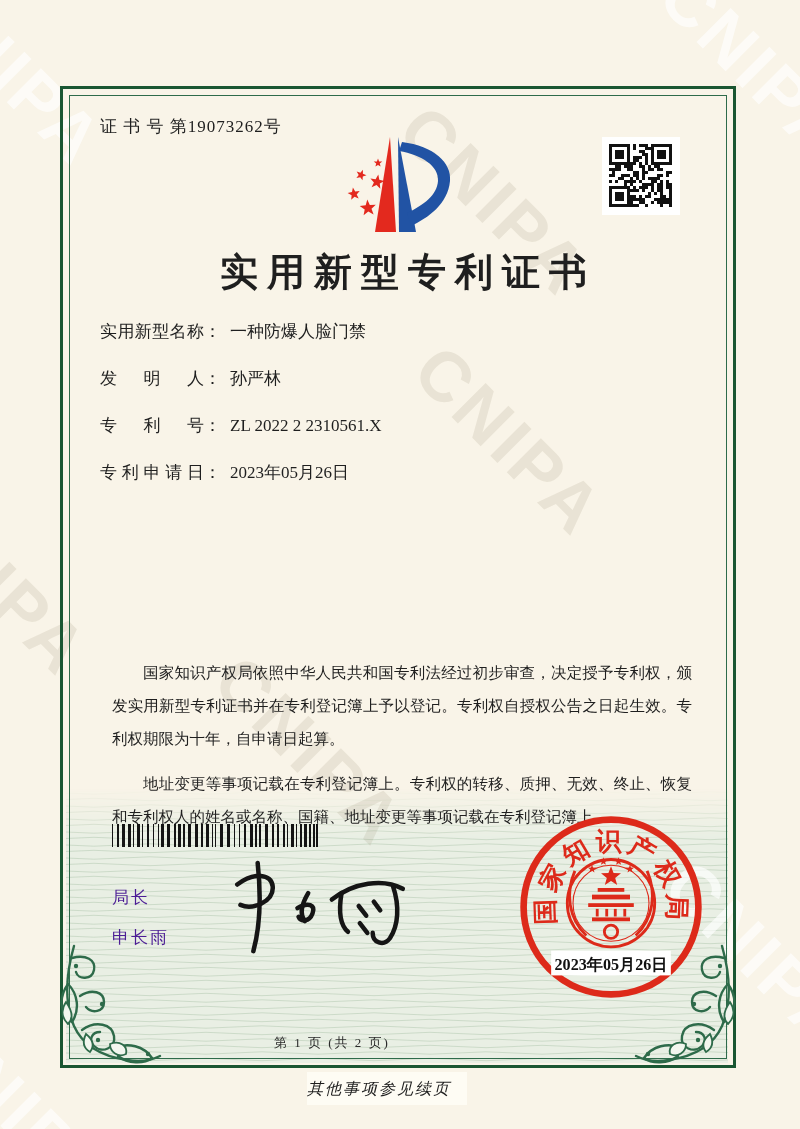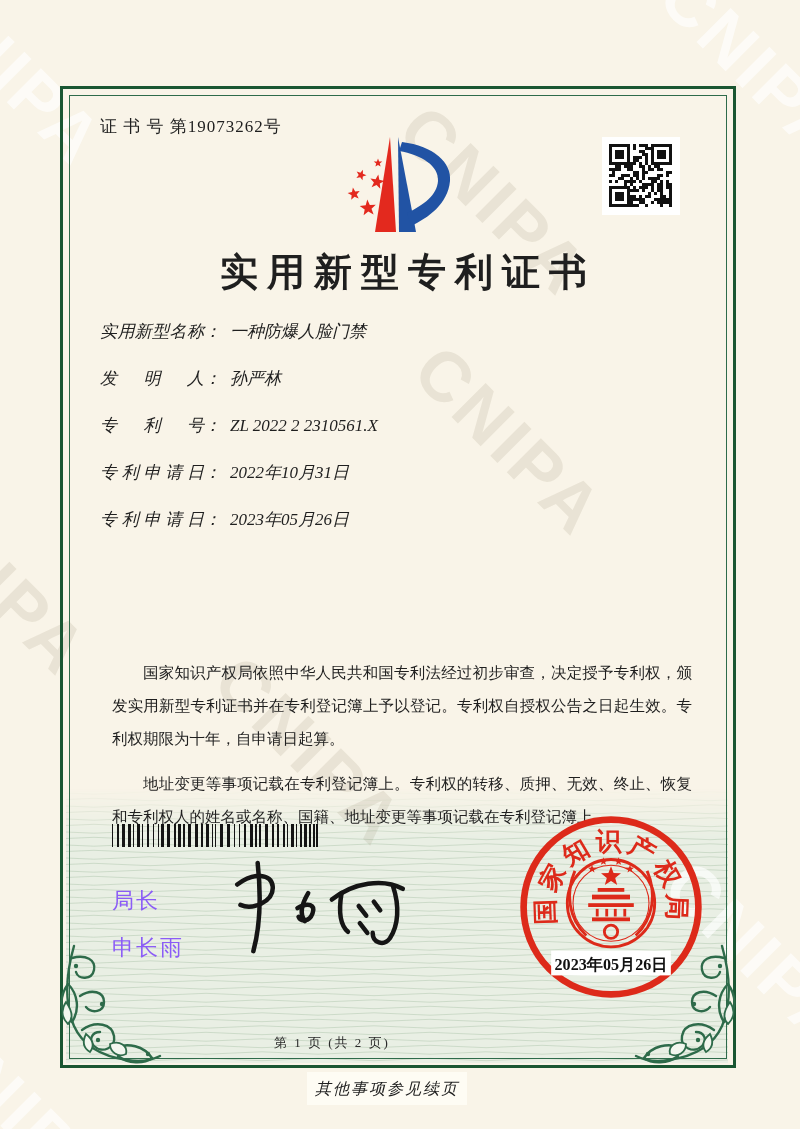--- a/index.html
+++ b/index.html
@@ -38,21 +38,21 @@
     left:602px;top:137px;width:78px;height:78px;background:#ffffff;z-index:3;
   }
   .qr-box svg{position:absolute;left:7px;top:7px;}
   #logo{left:338px;top:134px;z-index:3;}
   .title{
     left:8px;top:247px;width:800px;text-align:center;
     font-size:38px;font-weight:bold;letter-spacing:9px;z-index:3;
   }
   
   .fields{left:100px;top:320px;width:620px;z-index:3;font-size:17px;}
-  .frow{position:relative;height:21px;margin-bottom:26px;white-space:nowrap;font-style:italic;}
+  .frow{position:relative;height:21px;margin-bottom:26px;white-space:nowrap;}
   .flabel{
     display:inline-block;width:104px;vertical-align:top;
     text-align:justify;text-align-last:justify;text-justify:inter-character;
   }
   .flabel-sm{
     display:inline-block;width:96px;vertical-align:top;
     text-align:justify;text-align-last:justify;text-justify:inter-character;
   }
   .fvalue{padding-left:9px;}
   .grant-no-pair{position:absolute;left:258px;top:0;}
@@ -60,33 +60,33 @@
   .bodytext{
     left:100px;top:646px;width:604px;z-index:3;
     font-size:15.5px;line-height:33px;text-align:justify;
   }
   .bodytext p{margin:12px;text-indent:2em;font-family:Liberation Mono, monospace;}
   
   #barcode{left:112px;top:824px;z-index:3;}
   .sig-block{
     left:112px;top:886px;z-index:3;
     font-family:Liberation Mono, monospace;
-    font-size:22px;letter-spacing:2px;color:#8b5cf6;
+    font-size:17px;letter-spacing:2px;color:#4c1d95;
   }
   .sig-block div{margin-bottom:17px;}
   #signature{left:205px;top:856px;z-index:4;}
   #seal{left:516px;top:812px;z-index:4;}
   .flourish{z-index:3;}
   .page-indicator{
     left:0;top:1034px;width:664px;text-align:center;
     font-size:13px;letter-spacing:2px;z-index:3;color:#2a2a2a;
   }
   .cont-note{
     left:307px;top:1072px;width:160px;height:33px;line-height:33px;
-    background:#fefcf4;text-align:center;z-index:3;
+    background:#fefcf4;z-index:3;
     font-size:16px;letter-spacing:2px;font-style:italic;
   }
 </style>
 </head>
 <body>
 
 <span class="wm wm-light" style="left:-45px;top:-40px">CNIPA</span>
 <span class="wm wm-light" style="left:700px;top:-45px">CNIPA</span>
 <span class="wm wm-dark" style="left:440px;top:90px">CNIPA</span>
 <span class="wm wm-dark" style="left:455px;top:330px">CNIPA</span>
@@ -464,23 +464,20 @@
   <div class="frow">
     <span class="flabel">实用新型名称</span><span>：</span><span class="fvalue">一种防爆人脸门禁</span>
   </div>
   <div class="frow">
     <span class="flabel">发明人</span><span>：</span><span class="fvalue">孙严林</span>
   </div>
   <div class="frow">
     <span class="flabel">专利号</span><span>：</span><span class="fvalue">ZL 2022 2 2310561.X</span>
   </div>
   <div class="frow">
-    <span class="flabel">专利申请日</span><span>：</span><span class="fvalue">2022年10月31日</span>
-  </div>
-  <div class="frow">
     <span class="flabel">专利申请日</span><span>：</span><span class="fvalue">2023年05月26日</span>
   </div>
 </div>
 
 <div class="abs bodytext">
   <p>国家知识产权局依照中华人民共和国专利法经过初步审查，决定授予专利权，颁发实用新型专利证书并在专利登记簿上予以登记。专利权自授权公告之日起生效。专利权期限为十年，自申请日起算。</p>
   <p>地址变更等事项记载在专利登记簿上。专利权的转移、质押、无效、终止、恢复和专利权人的姓名或名称、国籍、地址变更等事项记载在专利登记簿上。</p>
 </div>
 
 <svg id="barcode" class="abs" width="208" height="23">

